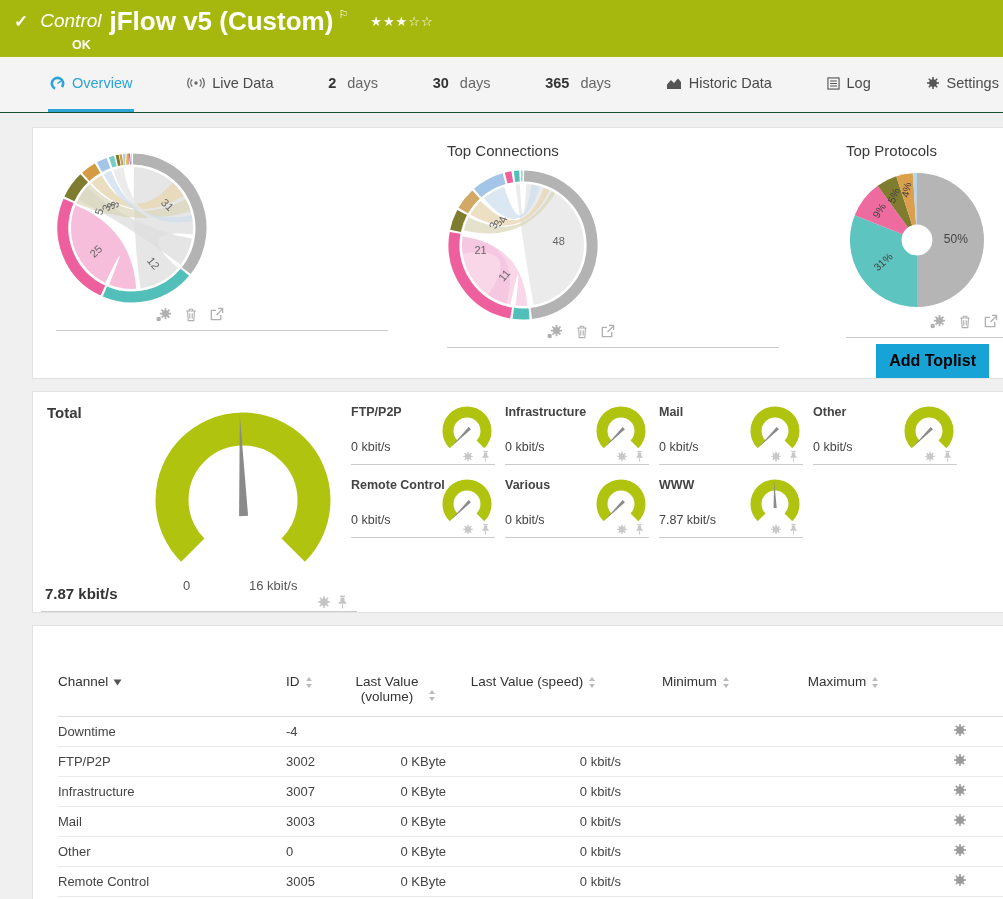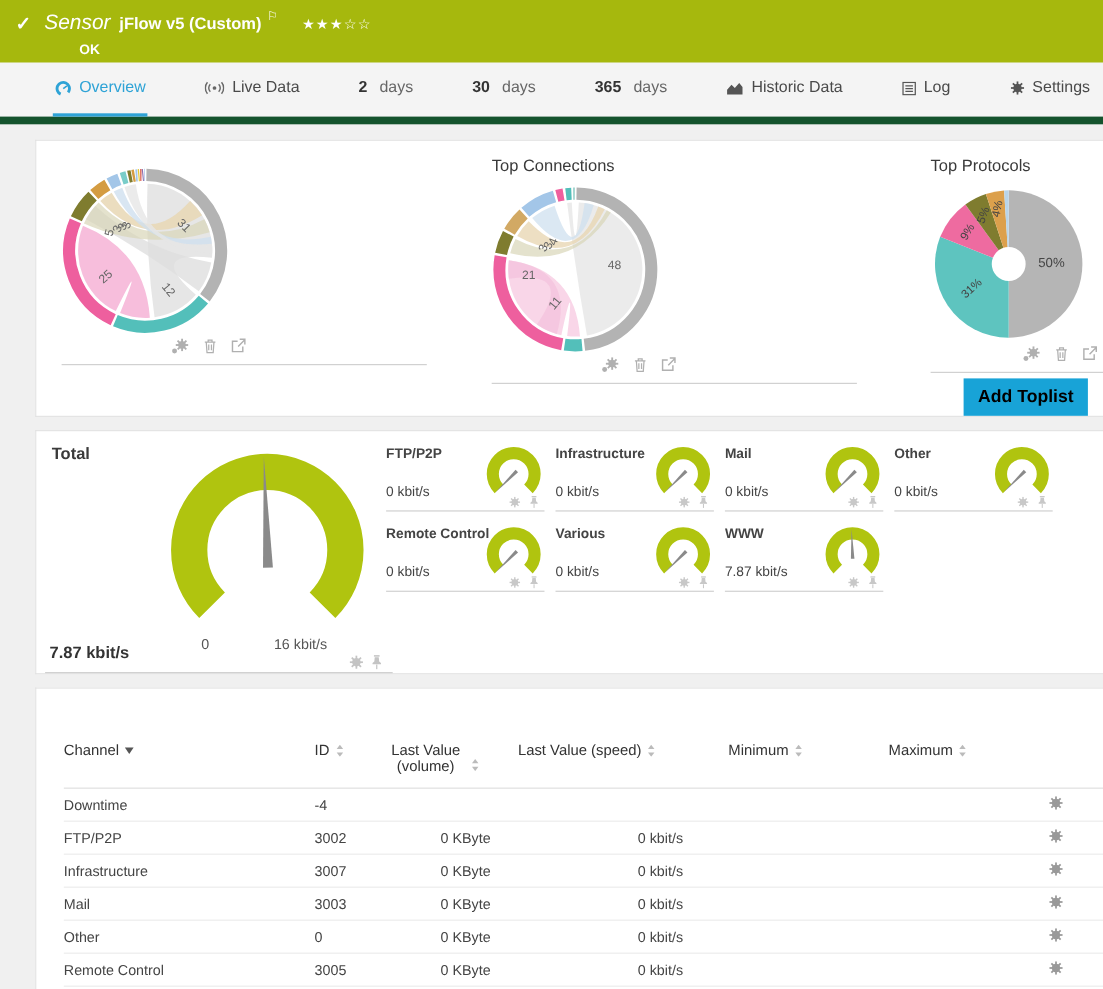--- a/index.html
+++ b/index.html
@@ -4,28 +4,28 @@
 <style>
   * { margin:0; padding:0; box-sizing:border-box; }
   html,body { width:1003px; height:899px; overflow:hidden; background:#f0f0f0;
     font-family:"Liberation Sans", sans-serif; }
 
   
   .hdr { height:57px; color:#fff; padding:7px 0 0 14px; }
   .hdr-row { display:flex; align-items:center; height:28px; }
   .hdr-check { font-size:17px; font-weight:bold; }
   .hdr-sensor { font-style:italic; font-size:19px; margin-left:12px; }
-  .hdr-title { font-weight:bold; font-size:15px; margin-left:8px; }
+  .hdr-title { font-weight:bold; font-size:26px; margin-left:8px; }
   .hdr-flag { font-size:11px; margin-left:5px; align-self:flex-start; margin-top:1px; cursor:pointer; }
   .hdr-stars { margin-left:22px; font-size:13px; letter-spacing:1px; cursor:pointer; }
   .hdr-status { margin-left:58px; font-size:12.5px; font-weight:bold; margin-top:3px; }
 
   
   .tabs { height:56px; background:#f4f4f4; display:flex; justify-content:space-between;
-          align-items:stretch; padding:0 10px 0 48px; border-bottom:7px solid #14532d; }
+          align-items:stretch; padding:0 2px 0 48px; border-bottom:1px solid #14532d; }
   .tab { display:flex; align-items:center; gap:7px; font-size:14.5px; color:#4a4a4a;
          border-bottom:3px solid transparent; padding:0 2px; cursor:pointer; white-space:nowrap; }
   .tab .num { font-weight:bold; color:#333; }
   .tab .rest { color:#666; margin-left:4px; }
   .tab.active { color:#2ea3d6; border-bottom-color:#2ea3d6; }
   .tab svg { display:block; }
 
   
   main { padding:14px 0 0 32px; }
   .card { background:#fff; border:1px solid #e2e2e2; border-right:none; margin-bottom:12px; position:relative; }
@@ -78,21 +78,21 @@
   .trow .c-gear span { cursor:pointer; }
 </style>
 </head>
 <body>
 
 <div>
 
   <header class="hdr" id="hdr" style="background: rgb(166, 184, 13);">
     <div class="hdr-row">
       <span class="hdr-check">✓</span>
-      <span class="hdr-sensor">Sensor</span>
+      <span class="hdr-sensor">Control</span>
       <span class="hdr-title">jFlow v5 (Custom)</span>
       <span class="hdr-flag">⚐</span>
       <span class="hdr-stars" id="stars">★★★☆☆</span>
     </div>
     <div class="hdr-status">OK</div>
   </header>
 
   <nav class="tabs">
     <div class="tab active">
       <span>

